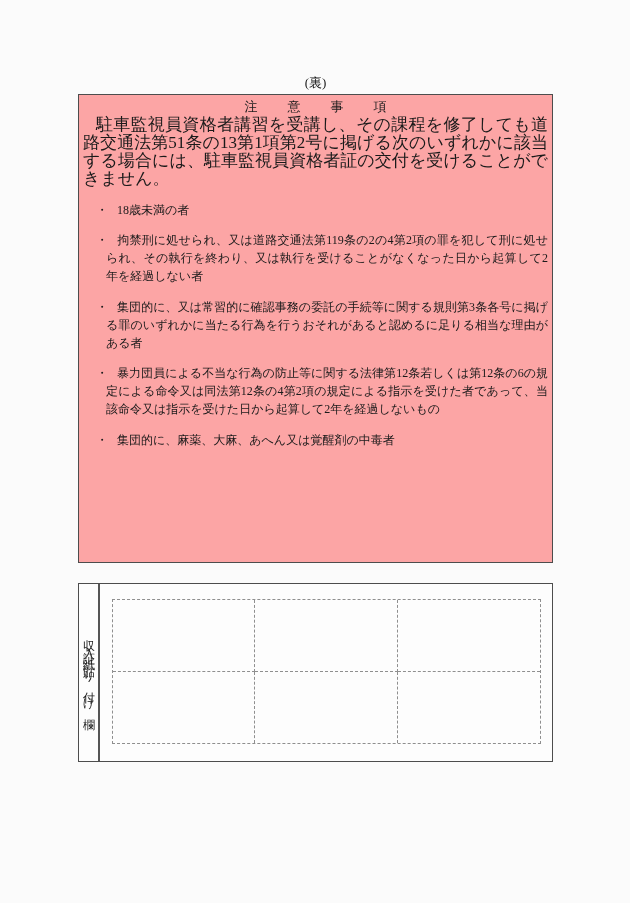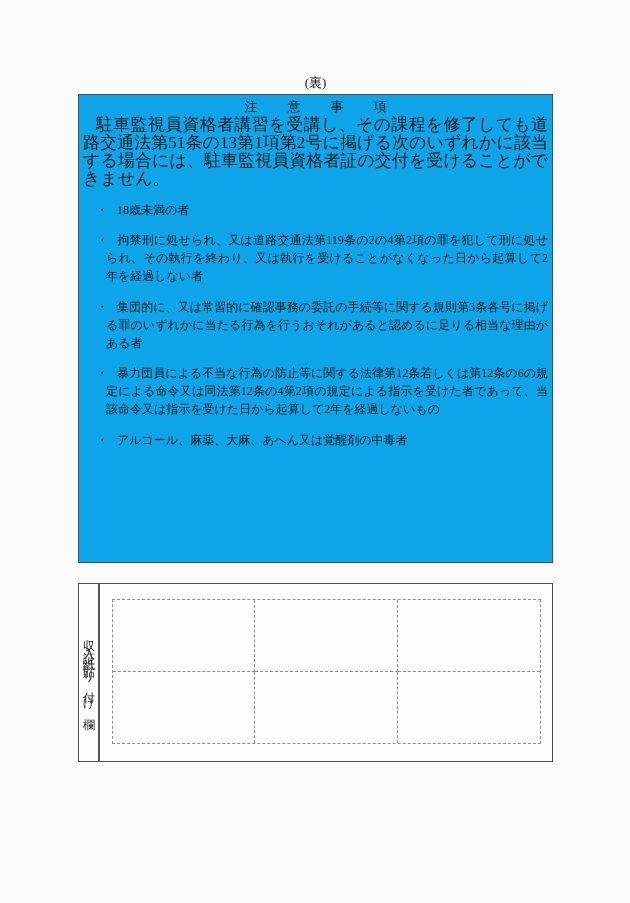--- a/index.html
+++ b/index.html
@@ -21,21 +21,21 @@
     font-size:13px;
     line-height:20px;
     height:21px;
   }
   
   .notice-box {
     width:475px; height:469px;
     border:1px solid #4d4d4d;
     padding:3px 4px 0 4px;
     overflow:hidden;
-    background:#0ea5e9;
+    background:#fca5a5;
   }
   .notice-title {
     font-size:13px;
     line-height:18px;
     text-align:center;
     letter-spacing:30px;
     text-indent:30px;
     white-space:nowrap;
   }
   .notice-intro {
@@ -112,21 +112,21 @@
 
     <div class="notice-item"><span class="bullet">・</span><span>18歳未満の者</span></div>
 
 
     <div class="notice-item"><span class="bullet">・</span><span>拘禁刑に処せられ、又は道路交通法第119条の2の4第2項の罪を犯して刑に処せられ、その執行を終わり、又は執行を受けることがなくなった日から起算して2年を経過しない者</span></div>
 
     <div class="notice-item"><span class="bullet">・</span><span>集団的に、又は常習的に確認事務の委託の手続等に関する規則第3条各号に掲げる罪のいずれかに当たる行為を行うおそれがあると認めるに足りる相当な理由がある者</span></div>
 
     <div class="notice-item"><span class="bullet">・</span><span>暴力団員による不当な行為の防止等に関する法律第12条若しくは第12条の6の規定による命令又は同法第12条の4第2項の規定による指示を受けた者であって、当該命令又は指示を受けた日から起算して2年を経過しないもの</span></div>
 
-    <div class="notice-item"><span class="bullet">・</span><span>アルコール、麻薬、大麻、あへん又は覚醒剤の中毒者</span></div>
+    <div class="notice-item"><span class="bullet">・</span><span>集団的に、麻薬、大麻、あへん又は覚醒剤の中毒者</span></div>
 
 
   </div>
 
   <div class="stamp-box">
     <div class="stamp-label-col">
       <span class="stamp-label">収入証紙貼り付け欄</span>
     </div>
     <div class="stamp-grid-area">
       <div class="stamp-grid">

